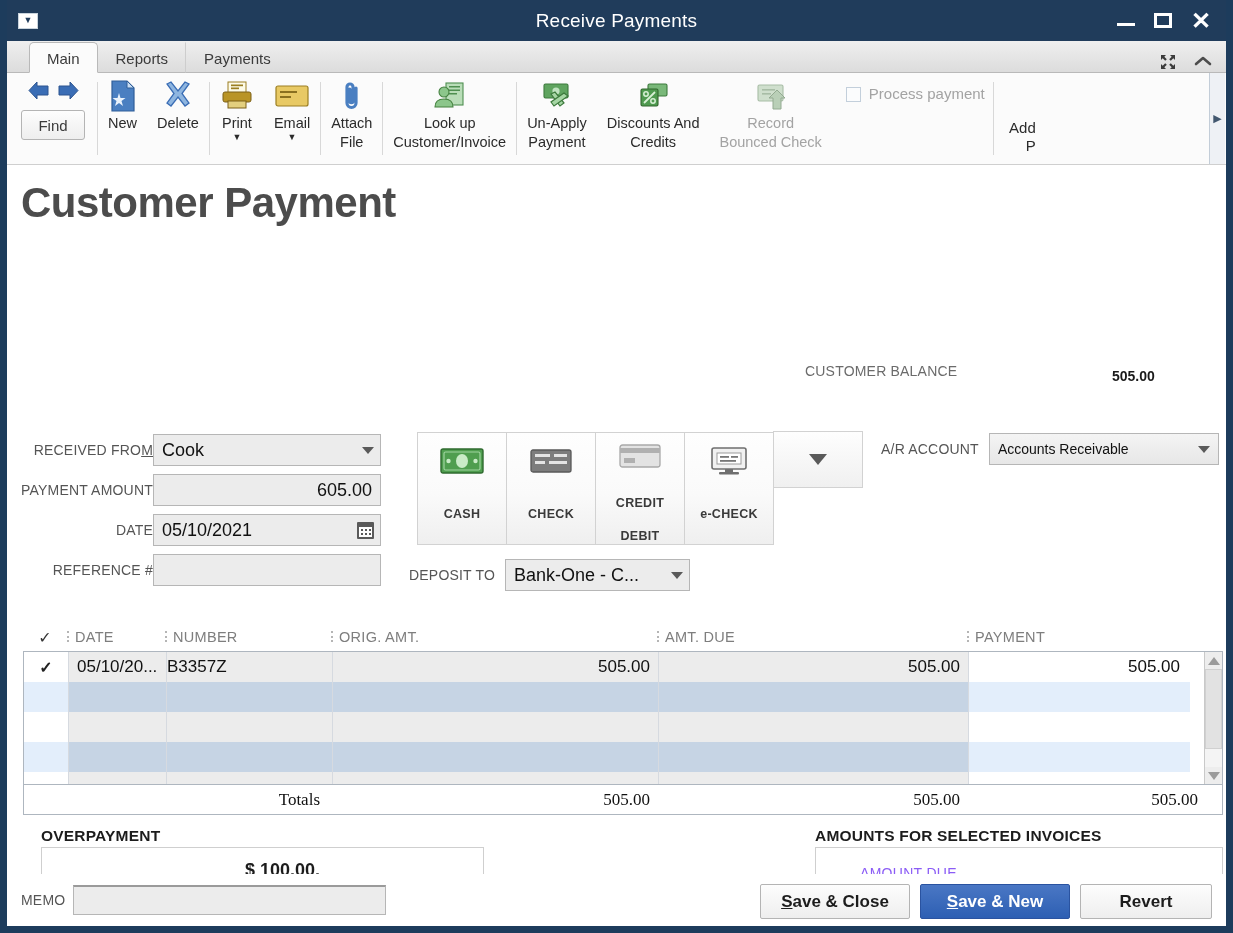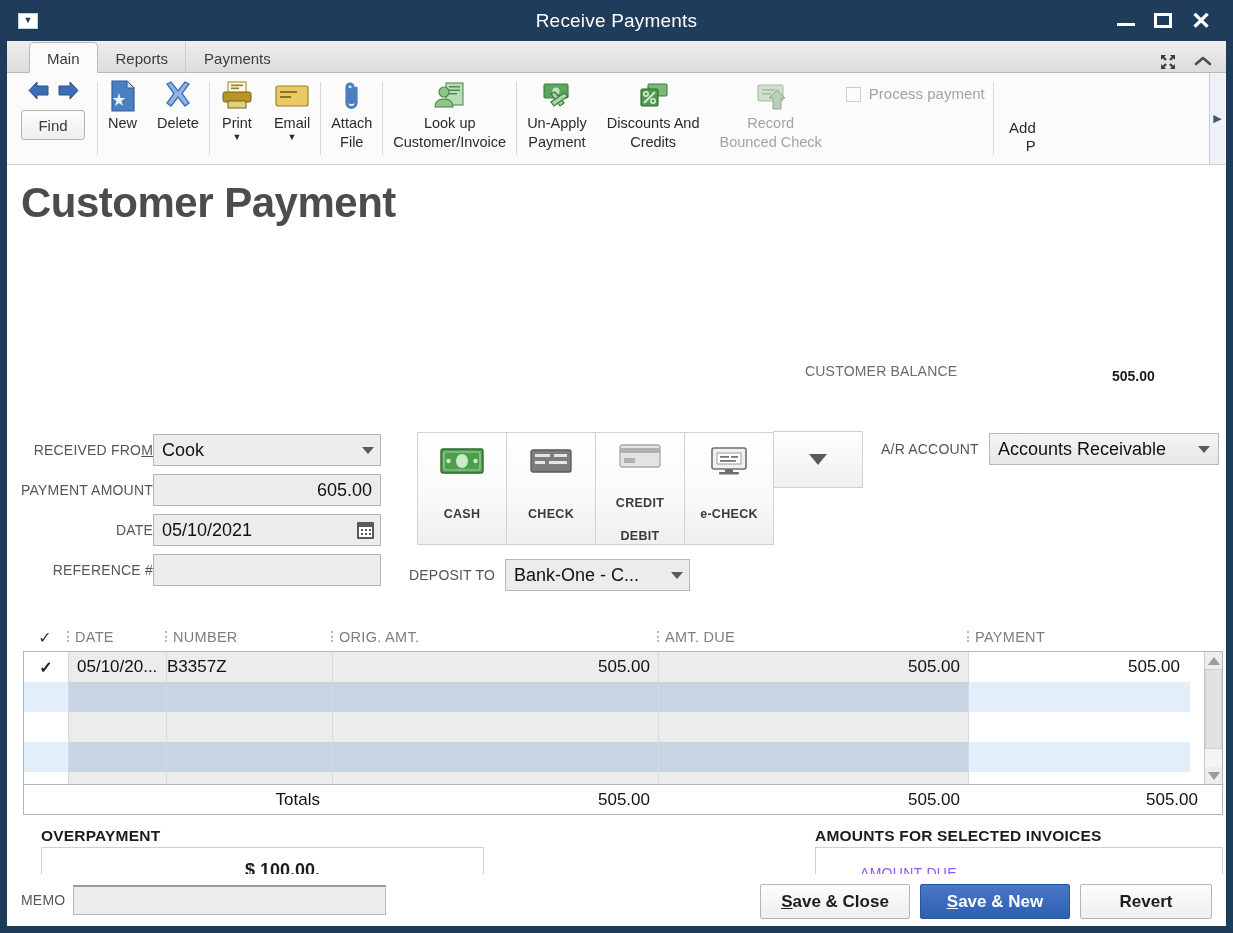--- a/index.html
+++ b/index.html
@@ -213,21 +213,21 @@
   .deposit-ctl {
     width: 185px; height: 32px; border:1px solid #b6b6b6; background:#ececec;
     display:flex; align-items:center; padding:0 6px 0 8px; font-size:18px; color:#111;
   }
 
   .ar-row { position:absolute; left: 874px; top: 268px; display:flex; align-items:center; }
   .ar-lbl { font-size: 14px; color:#555; margin-right:10px; letter-spacing:.2px;}
   .ar-ctl {
     width: 230px; height: 32px; border:1px solid #b6b6b6;
     background: linear-gradient(to bottom,#f4f4f4,#e7e7e7);
-    display:flex; align-items:center; padding: 0 8px; font-size:18px; color:#111;
+    display:flex; align-items:center; padding: 0 8px; font-size:14px; color:#111;
   }
 
   
   .tblwrap { position:absolute; left: 16px; top: 458px; width: 1200px; }
   .thead { display:flex; height: 28px; align-items:center; }
   .th {
     font-size: 14.5px; color:#7e7e7e; letter-spacing:.3px;
     position:relative; padding-left: 8px; white-space:nowrap;
   }
   .th.sepbar::before {
@@ -279,21 +279,21 @@
   .sc-arrow { height: 17px; width:100%; display:flex;align-items:center;justify-content:center;
     background:#ededed; }
   .sc-tri-up { width:0;height:0;border-left:6px solid transparent;border-right:6px solid transparent;border-bottom:8px solid #9b9b9b;}
   .sc-tri-dn { width:0;height:0;border-left:6px solid transparent;border-right:6px solid transparent;border-top:8px solid #9b9b9b;}
   .sc-track { flex:1; width:100%; background:#f4f4f4; }
   .sc-thumb { width:100%; height:80px; background:#e2e2e2; border:1px solid #d0d0d0; }
 
   .totals-row {
     display:flex; align-items:center; height:30px;
     border:1px solid #aeb6bf; border-top:none; background:#ffffff;
-    font-size:17px; color:#111;
+    font-size:17px; color:#111;font-family:Liberation Serif, serif;
   }
   .tot-lbl { width: 308px; text-align:right; padding-right:12px; }
   .tot-1 { width: 326px; text-align:right; padding-right:8px; }
   .tot-2 { width: 310px; text-align:right; padding-right:8px; }
   .tot-3 { width: 240px; text-align:right; padding-right:10px; }
 
   
   .overpay-wrap { position:absolute; left: 34px; top: 662px; width: 443px; }
   .panel-title { font-size: 15.5px; font-weight:bold; color:#1c1c1c; letter-spacing:.2px; margin-bottom:2px;}
   .panel-box { border:1px solid #cfcfcf; background:#ffffff; height: 220px; position:relative; }

